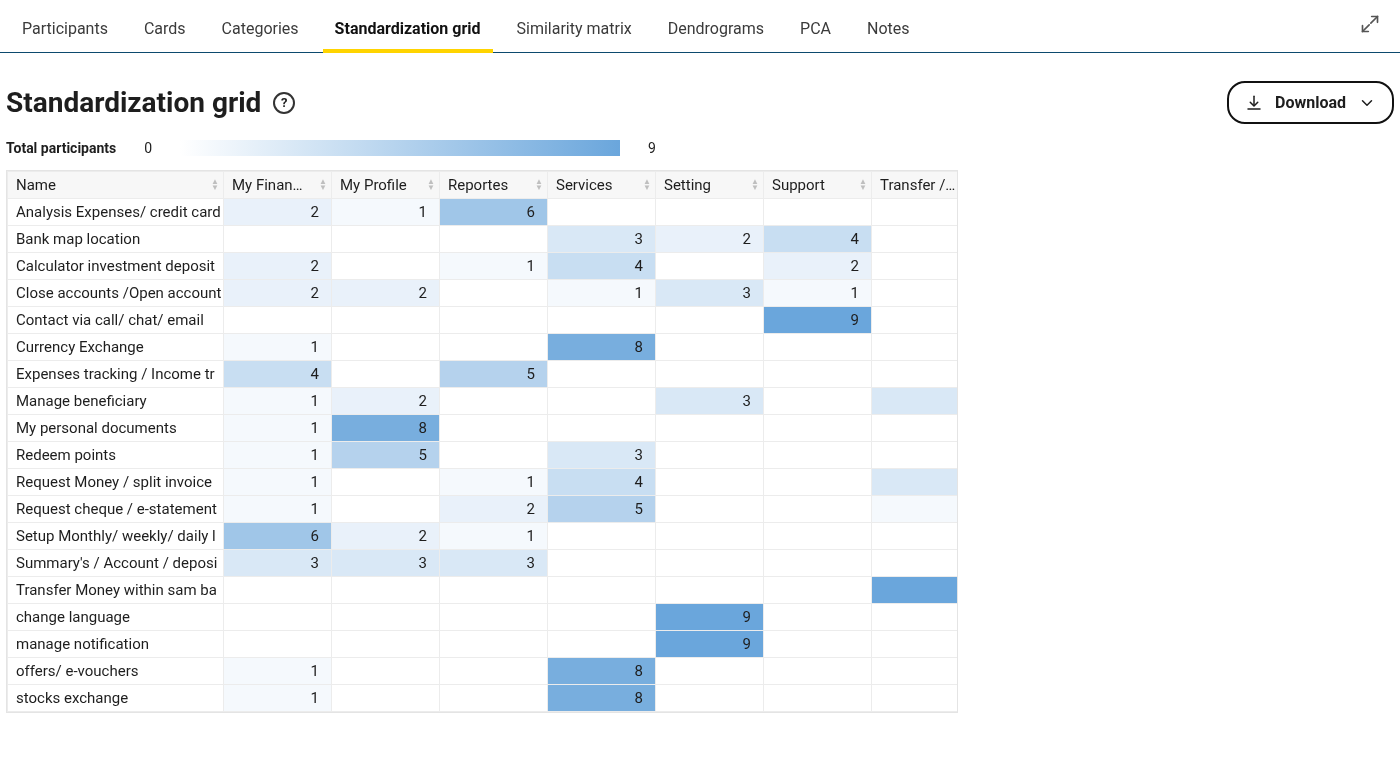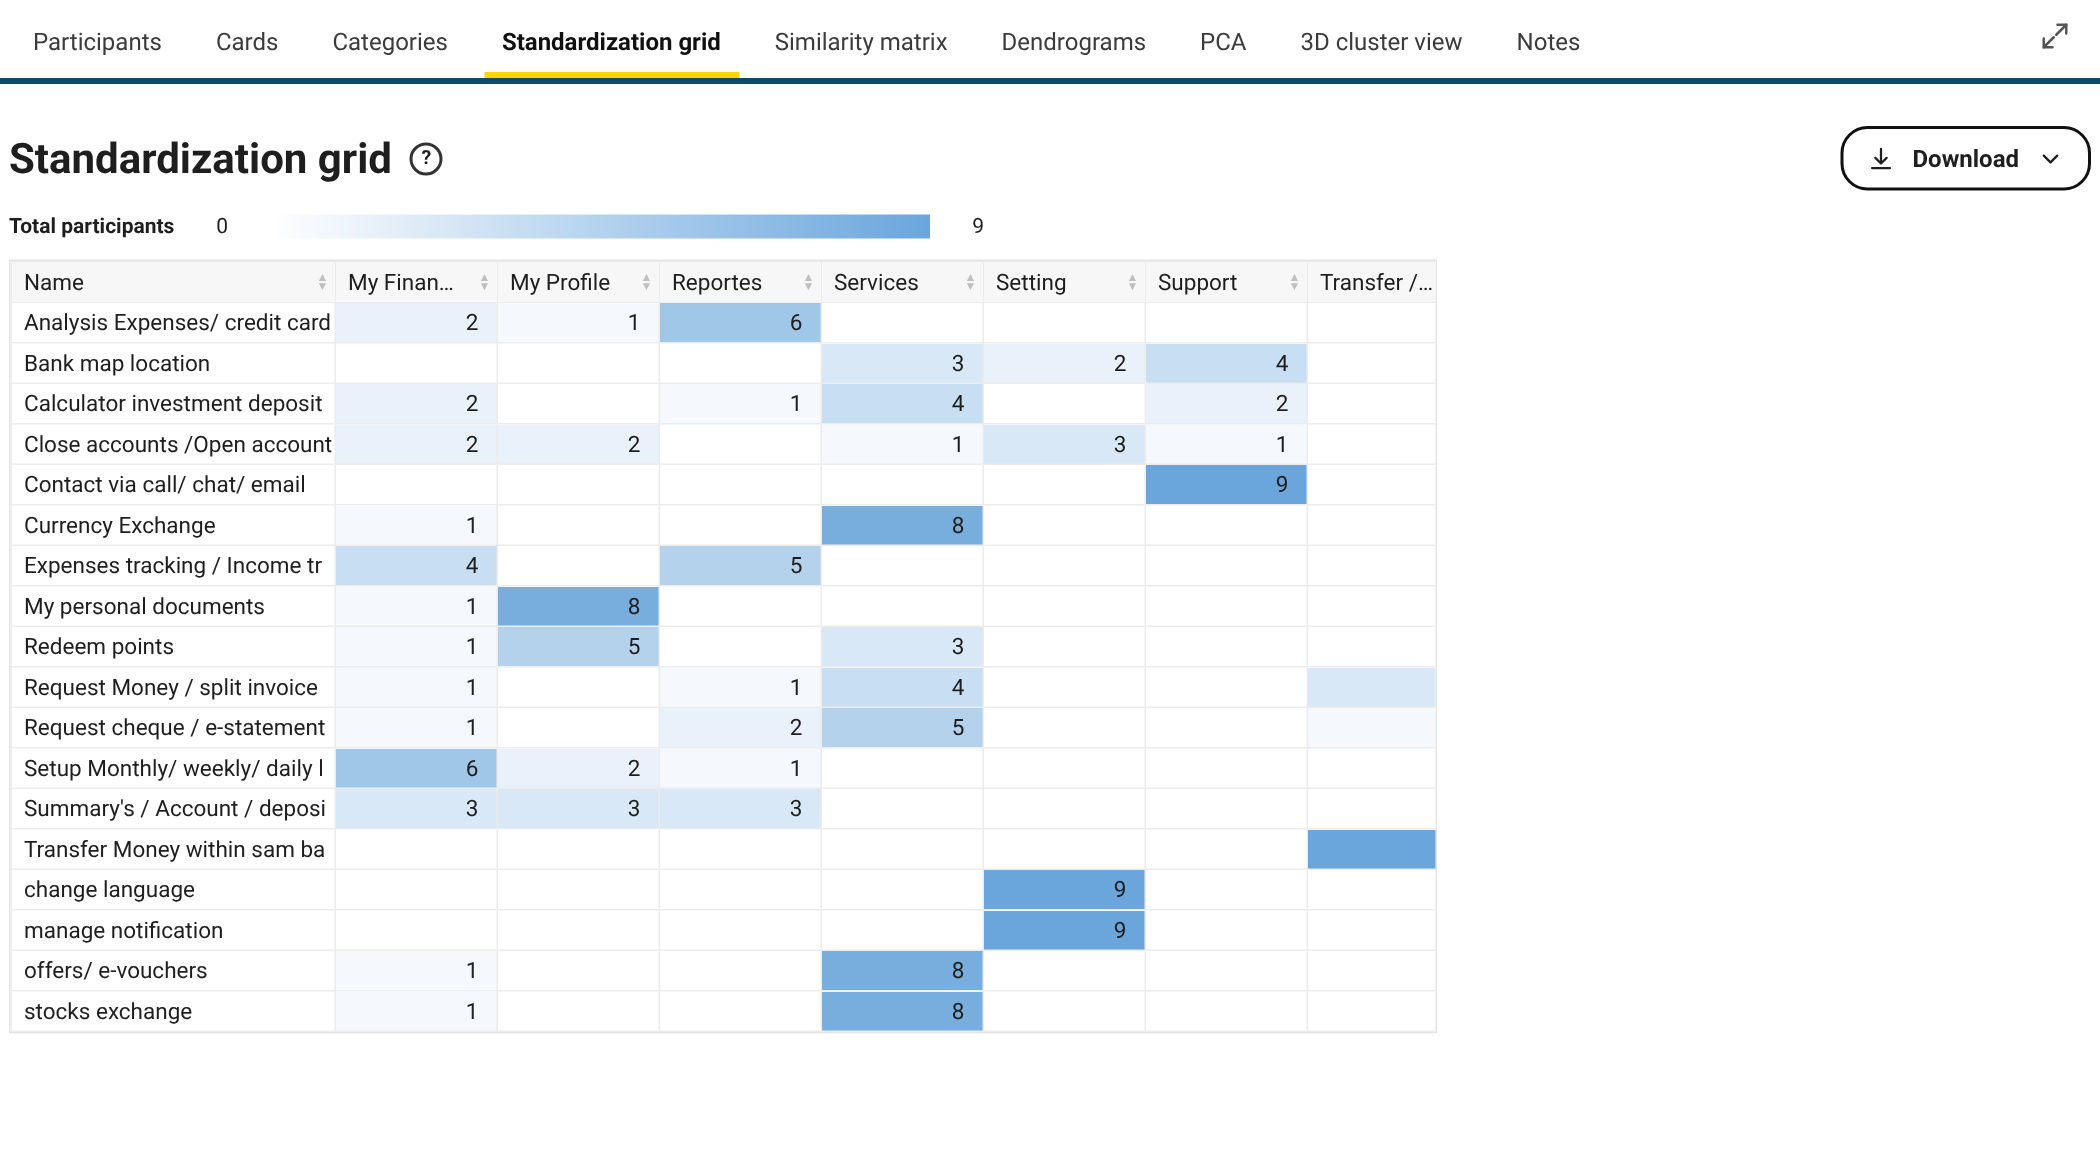--- a/index.html
+++ b/index.html
@@ -5,22 +5,22 @@
   * { box-sizing: border-box; }
   body {
     margin: 0;
     font-family: -apple-system, BlinkMacSystemFont, "Segoe UI", Roboto, Arial, sans-serif;
     color: #1e1e1e;
     background: #fff;
     font-size: 15px;
   }
   .tabs {
     display: flex;
-    align-items: center;
-    border-bottom: 4px solid #0c4a6e;
+    align-items: flex-end;
+    border-bottom: 1px solid #0c4a6e;
     padding: 0 4px;
     position: relative;
   }
   .tab {
     padding: 16px 18px 14px;
     cursor: pointer;
     color: #3b3b3b;
     font-size: 16px;
     position: relative;
   }
@@ -146,21 +146,20 @@
 <body>
 
 <div class="tabs" id="tabs-bar">
   <div class="tab">Participants</div>
     <div class="tab">Cards</div>
     <div class="tab">Categories</div>
     <div class="tab active">Standardization grid</div>
     <div class="tab">Similarity matrix</div>
     <div class="tab">Dendrograms</div>
     <div class="tab">PCA</div>
-    <div class="tab">3D cluster view</div>
     <div class="tab">Notes</div>
     <span class="expand-icon">
     <svg viewBox="0 0 24 24" fill="none" stroke="currentColor" stroke-width="2">
       <path d="M14 3h7v7" stroke-linecap="round"></path>
       <path d="M21 3l-8 8" stroke-linecap="round"></path>
       <path d="M10 21H3v-7" stroke-linecap="round"></path>
       <path d="M3 21l8-8" stroke-linecap="round"></path>
     </svg>
   </span>
 </div>
@@ -313,20 +312,31 @@
           <td class="num" style="background: rgb(200, 222, 242);">4</td>
           <td class="num"></td>
           <td class="num" style="background: rgb(181, 210, 237);">5</td>
           <td class="num"></td>
           <td class="num"></td>
           <td class="num"></td>
           <td class="num"></td>
           <td class="num"></td>
         </tr>
         <tr>
+          <td>Manage beneficiary</td>
+          <td class="num" style="background: rgb(245, 249, 253);">1</td>
+          <td class="num" style="background: rgb(233, 241, 250);">2</td>
+          <td class="num"></td>
+          <td class="num"></td>
+          <td class="num" style="background: rgb(217, 232, 246);">3</td>
+          <td class="num"></td>
+          <td class="num" style="background: rgb(217, 232, 246);">3</td>
+          <td class="num"></td>
+        </tr>
+        <tr>
           <td>My personal documents</td>
           <td class="num" style="background: rgb(245, 249, 253);">1</td>
           <td class="num" style="background: rgb(120, 174, 222);">8</td>
           <td class="num"></td>
           <td class="num"></td>
           <td class="num"></td>
           <td class="num"></td>
           <td class="num"></td>
           <td class="num"></td>
         </tr>

